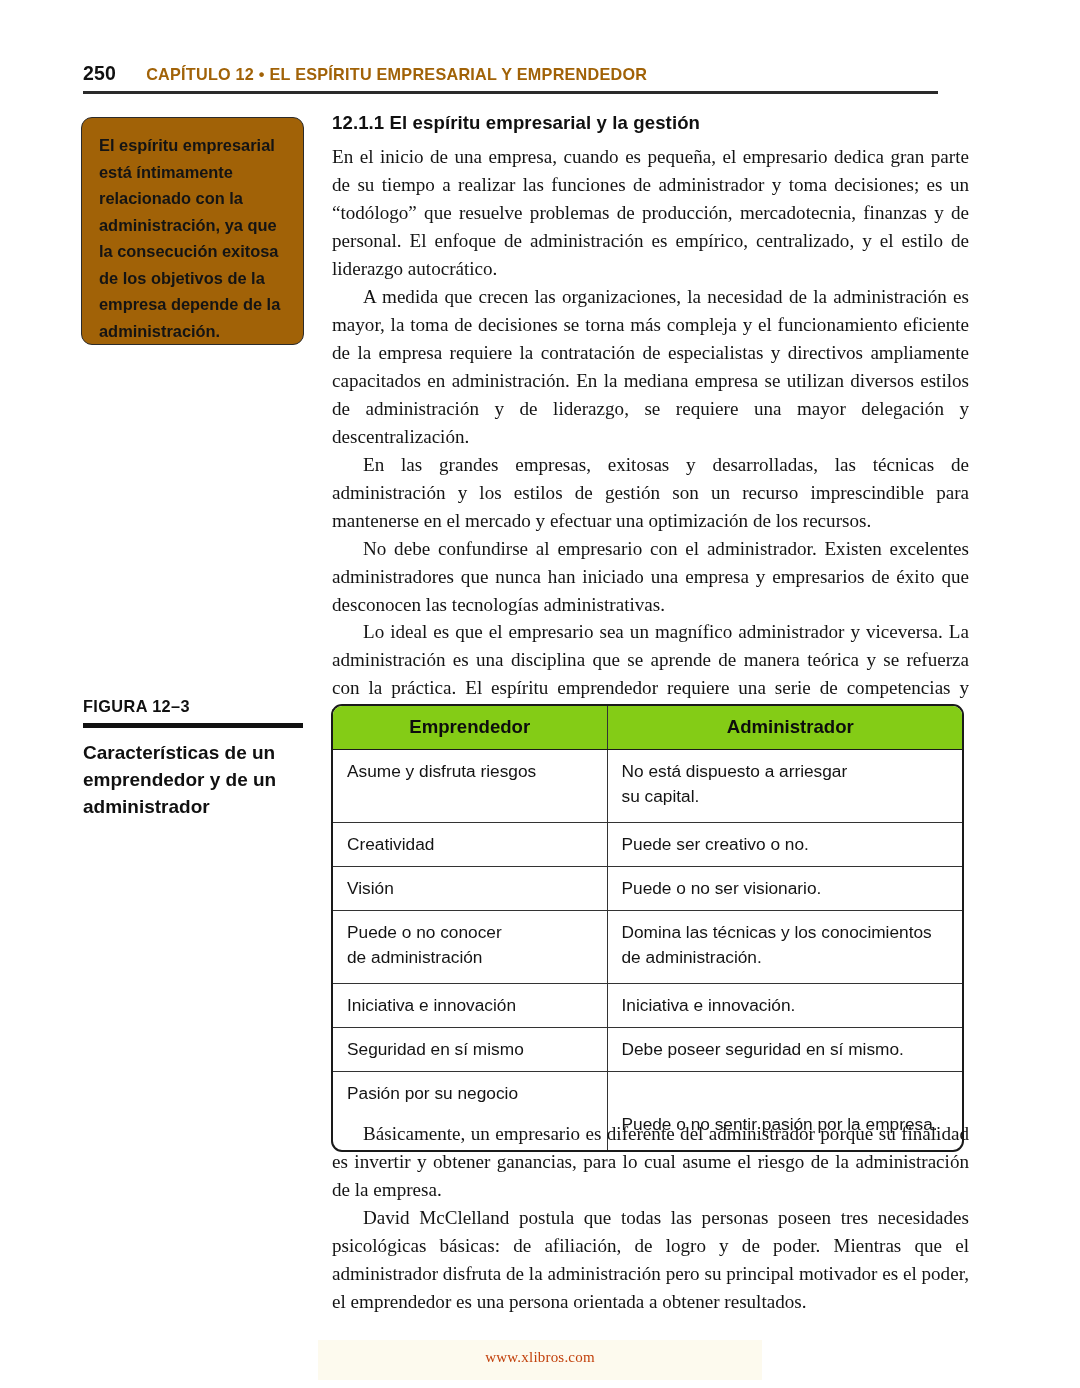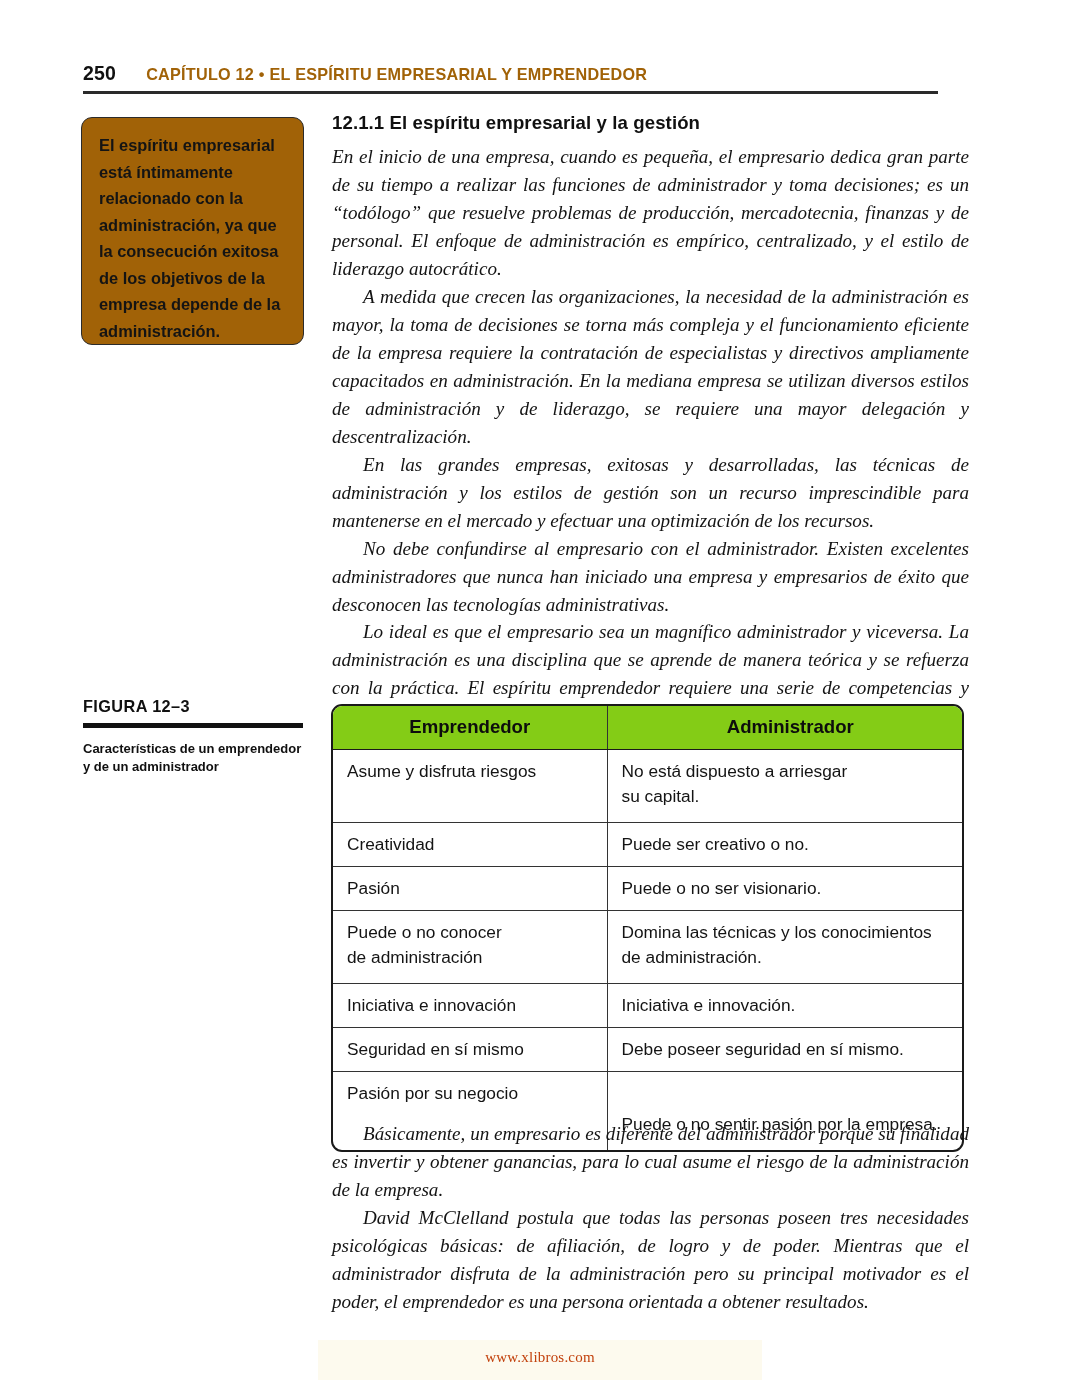--- a/index.html
+++ b/index.html
@@ -93,21 +93,20 @@
     letter-spacing: 0.1px;
   }
   p.body {
     margin: 0;
     font-size: 19.1px;
     line-height: 1.465;
     text-align: justify;
     text-justify: inter-word;
     color: #141414;
     hyphens: none;
-    font-style: italic;
   }
   p.body.indent {
     text-indent: 31px;
   }
 
   
   .figlabel {
     position: absolute;
     left: 83px;
     top: 697px;
@@ -123,21 +122,21 @@
   .figlabel-rule {
     margin-top: 7px;
     width: 220px;
     height: 5px;
     background: #111111;
   }
   .figlabel-caption {
     margin-top: 12px;
     font-family: "Liberation Sans", "DejaVu Sans", sans-serif;
     font-weight: bold;
-    font-size: 13px;
+    font-size: 19px;
     line-height: 1.42;
     color: #101010;
   }
 
   
   .figtable-wrap {
     position: absolute;
     left: 331px;
     top: 704px;
     width: 633px;
@@ -255,21 +254,21 @@
       <tbody>
         <tr class="tall">
           <td>Asume y disfruta riesgos</td>
           <td>No está dispuesto a arriesgar<br>su capital.</td>
         </tr>
         <tr>
           <td>Creatividad</td>
           <td>Puede ser creativo o no.</td>
         </tr>
         <tr>
-          <td>Pasión</td>
+          <td>Visión</td>
           <td>Puede o no ser visionario.</td>
         </tr>
         <tr class="tall">
           <td>Puede o no conocer<br>de administración</td>
           <td>Domina las técnicas y los conocimientos<br>de administración.</td>
         </tr>
         <tr>
           <td>Iniciativa e innovación</td>
           <td>Iniciativa e innovación.</td>
         </tr>

